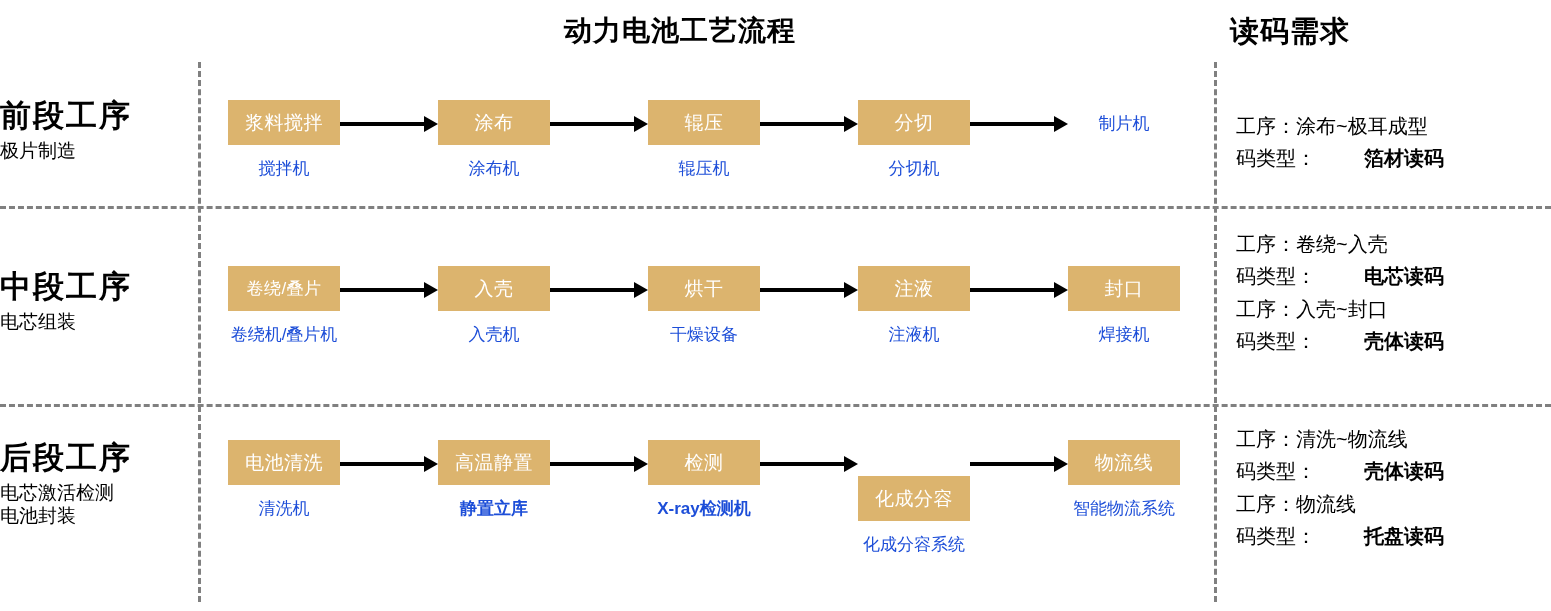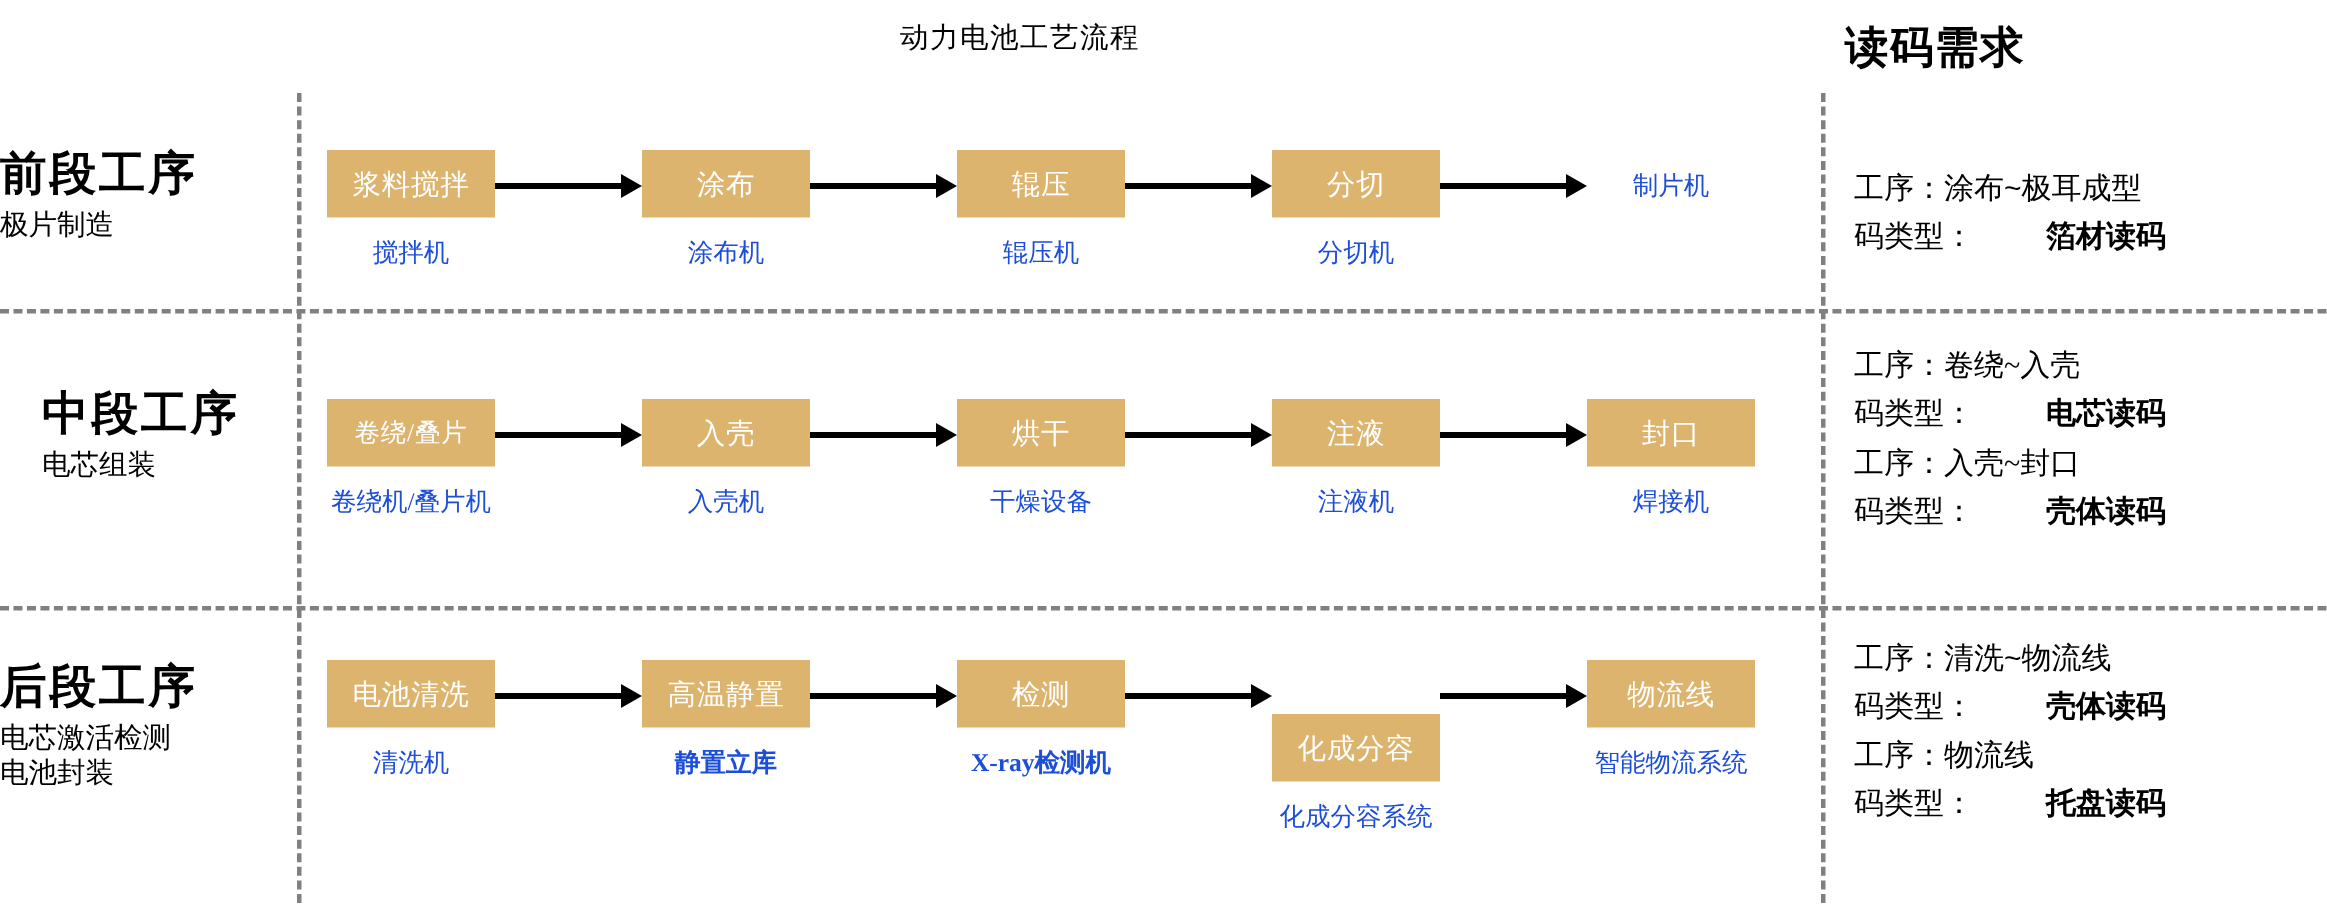--- a/index.html
+++ b/index.html
@@ -22,22 +22,22 @@
     height: 611px;
   }
 
   
   .title-flow {
     position: absolute;
     left: 430px;
     top: 12px;
     width: 500px;
     text-align: center;
-    font-size: 19px;
-    font-weight: normal;
+    font-size: 28px;
+    font-weight: bold;
     letter-spacing: 1px;
     white-space: nowrap;
   }
   .title-demand {
     position: absolute;
     left: 1230px;
     top: 12px;
     width: 300px;
     text-align: left;
     font-size: 29px;
@@ -84,24 +84,23 @@
   .stage-sub {
     font-size: 19px;
     font-weight: normal;
     line-height: 1.25;
     margin-top: 4px;
   }
 
   
   .row {
     position: absolute;
-    left: 194px;
+    left: 204px;
     width: 896px;
     height: 100px;
-    font-family: Liberation Serif, serif;
   }
   .node {
     position: absolute;
     top: 0;
     width: 112px;
   }
   .node-box {
     height: 45px;
     background: #dcb46e;
     color: #ffffff;
@@ -222,21 +221,21 @@
 
   <div class="req-block" style="top:110px;">
     <div class="req-line">
       <span>工序：</span><span>涂布~极耳成型</span>
     </div>
     <div class="req-line">
       <span>码类型：</span><b>箔材读码</b>
     </div>
   </div>
 
-  <div class="stage-label" style="top:258px;margin-left:28px;">
+  <div class="stage-label" style="top:269px;">
     <div class="stage-title">中段工序</div>
     <div class="stage-sub">电芯组装</div>
   </div>
 
   <div class="row" style="top:266px;">
     <div class="node" style="left:24px;">
       <div class="node-box wide-text">卷绕/叠片</div>
       <div class="node-caption">卷绕机/叠片机</div>
     </div>
     <div class="arrow" style="left:136px; width:98px;">
@@ -270,21 +269,21 @@
       <div class="shaft"></div>
         <div class="head"></div>
     </div>
 
     <div class="node" style="left:864px;">
       <div class="node-box">封口</div>
       <div class="node-caption">焊接机</div>
     </div>
   </div>
 
-  <div class="req-block" style="top:228px;font-family:Liberation Serif, serif;">
+  <div class="req-block" style="top:228px;">
     <div class="req-line">
       <span>工序：</span><span>卷绕~入壳</span>
     </div>
     <div class="req-line">
       <span>码类型：</span><b>电芯读码</b>
     </div>
     <div class="req-line">
       <span>工序：</span><span>入壳~封口</span>
     </div>
     <div class="req-line">

